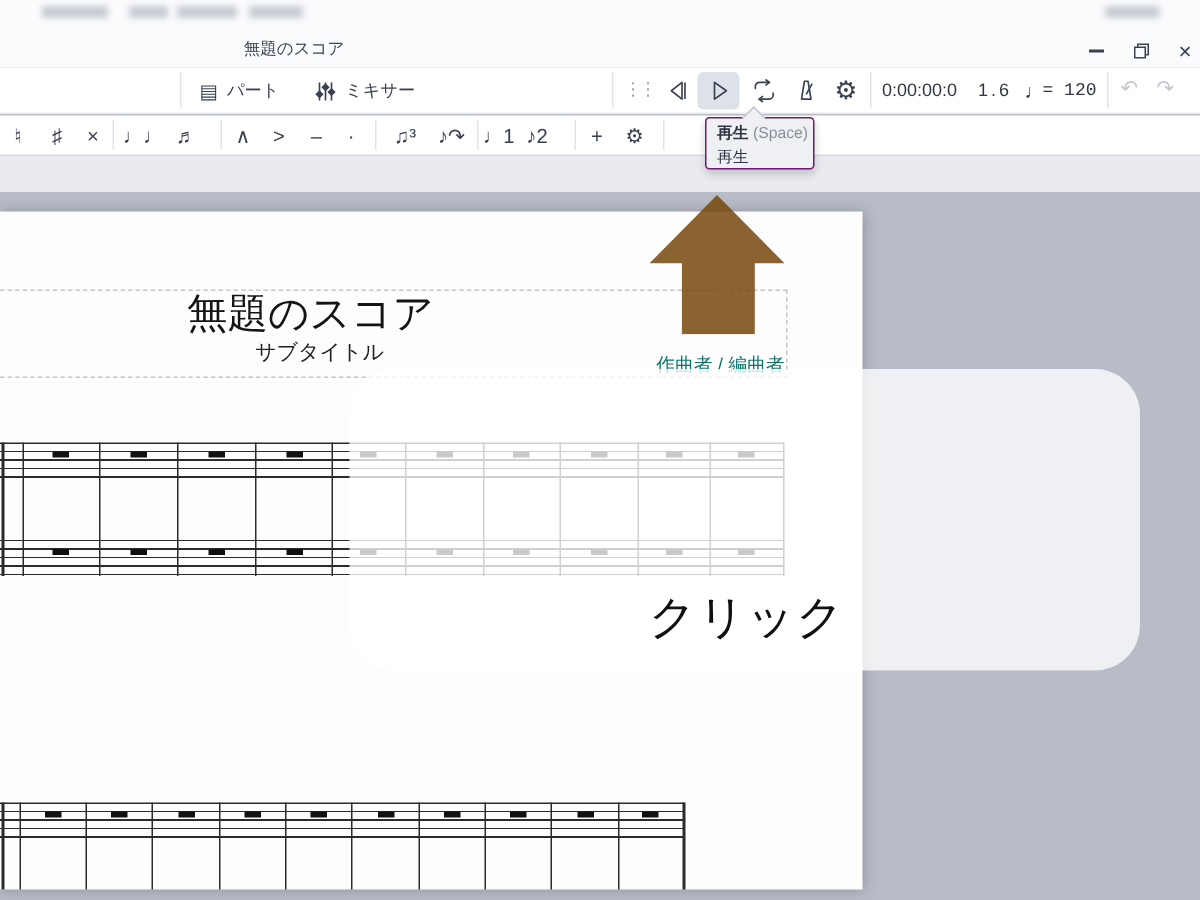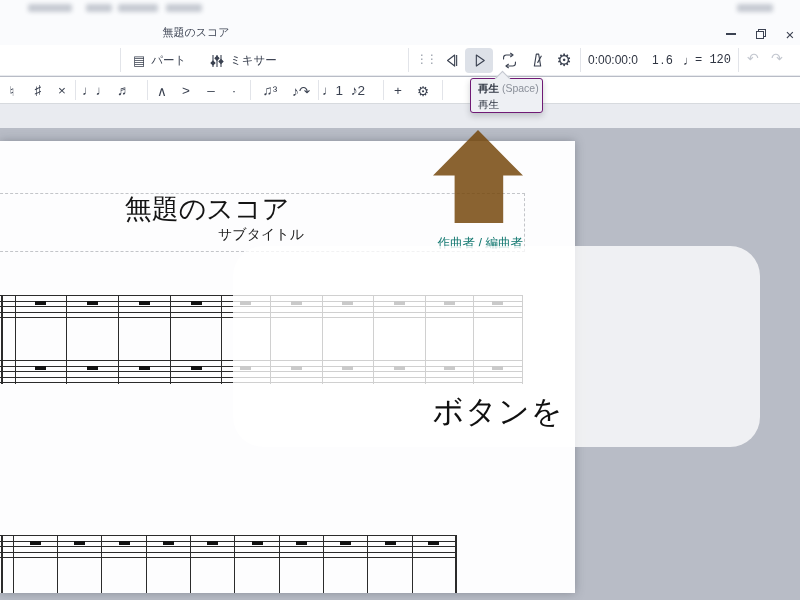--- a/index.html
+++ b/index.html
@@ -37,21 +37,21 @@
   .tt-row1 b { font-weight:bold; }
   .tt-short { color:#8a8f99; font-weight:normal; }
   .tt-row2 { font-size:10.5px; color:#2f3542; margin-top:2px; }
 
   
   .canvas { position:absolute; left:0; top:128px; width:800px; height:472px; background:#b8bcc6; }
   .page { position:absolute; left:0; top:13px; width:575px; height:452px; background:#fdfdfe; box-shadow:0 0 9px rgba(50,54,66,.35); z-index:1; }
 
   .frame-dashed { position:absolute; left:-20px; top:52px; width:545px; height:59px; border:1px dashed #c3c5c9; border-left:none; }
   .score-title { position:absolute; left:207px; top:50px; transform:translateX(-50%); font-size:27px; color:#141414; white-space:nowrap; }
-  .score-sub { position:absolute; left:213px; top:85px; transform:translateX(-50%); font-size:14px; color:#202020; white-space:nowrap;margin-left:48px; }
+  .score-sub { position:absolute; left:213px; top:85px; transform:translateX(-50%); font-size:14px; color:#202020; white-space:nowrap; }
   .score-comp { position:absolute; right:52px; top:94px; font-size:12.5px; color:#0f766e; white-space:nowrap; }
 
   .staff { position:absolute; left:0; height:24px;
            background:repeating-linear-gradient(to bottom,#2b2b2b 0px,#2b2b2b 1px,transparent 1px,transparent 5.6px); }
   .barline { position:absolute; width:1px; background:#2b2b2b; }
   .barline.thick { width:2px; }
   .rest { position:absolute; width:11px; height:4px; background:#111; }
 
   
   .overlay-panel { position:absolute; left:233px; top:118px; width:527px; height:201px; background:rgba(255,255,255,.78); border-radius:30px; z-index:4; }
@@ -248,16 +248,16 @@
           <div class="rest" style="left: 252px; top: 399.5px;"></div>
           <div class="rest" style="left: 296px; top: 399.5px;"></div>
           <div class="rest" style="left: 340px; top: 399.5px;"></div>
           <div class="rest" style="left: 385px; top: 399.5px;"></div>
           <div class="rest" style="left: 428px; top: 399.5px;"></div>
         </div>
     </div>
 
     <div class="overlay-panel"></div>
     <div class="big-arrow"></div>
-    <div class="ann ann3">ボタンを</div>
+    <div class="ann ann3">クリック</div>
   </div>
 
 </div>
 
 </body></html>

